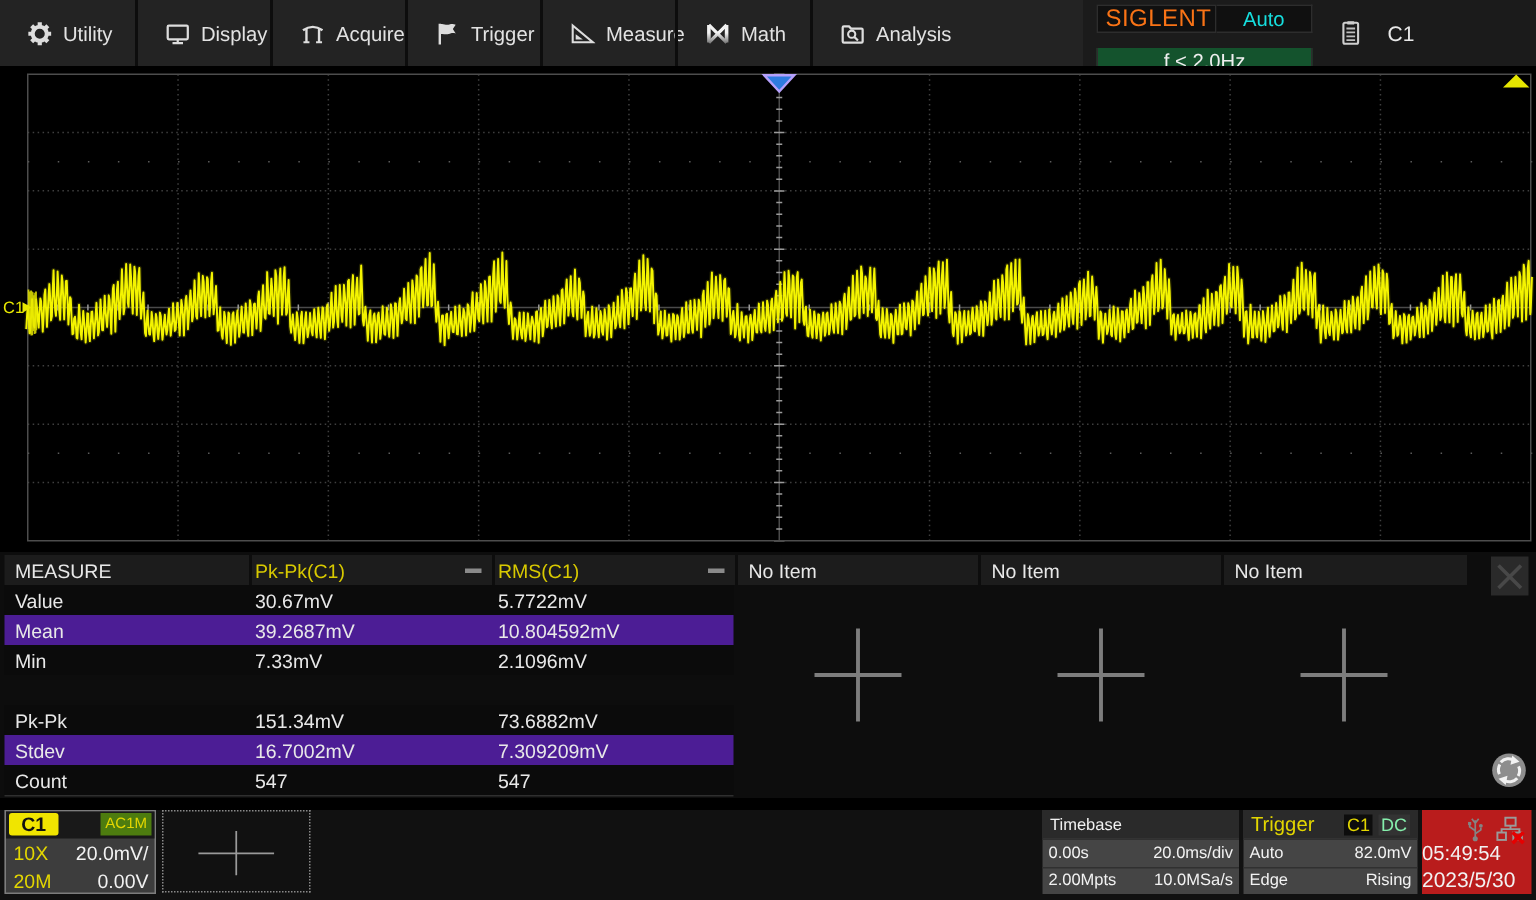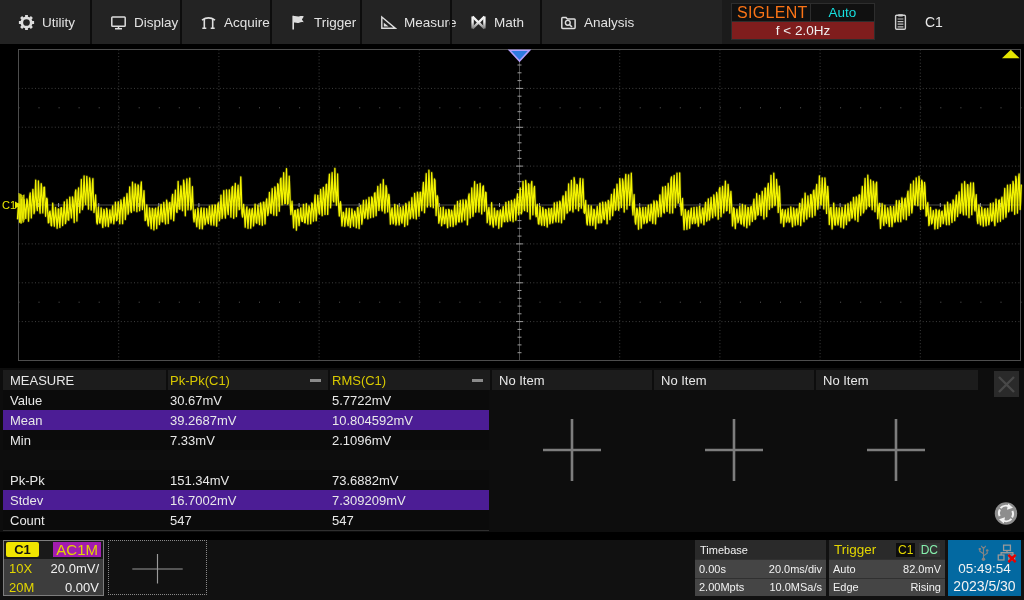--- a/index.html
+++ b/index.html
@@ -5,54 +5,54 @@
 #menubar{position:absolute;left:0;top:0;width:1024px;height:44px;background:#232323;display:flex;align-items:center}
 .mi{width:90px;height:44px;display:flex;align-items:center;gap:7px;padding-left:18px;border-left:2px solid #0d0d0d;color:#e2e2e2;font-size:13.5px}
 .mi:first-child{border-left:none}
 #topright{position:absolute;left:722px;top:0;width:302px;height:44px;background:#1b1b1b}
 #logoblk{position:absolute;left:731px;top:3px;width:144px;height:38px}
 #logorow1{height:19px;display:flex}
 #lcellA{width:80px;height:19px;border:1px solid #2d2d2d;background:#101010;display:block}
 #lcellB{flex:1;height:19px;border:1px solid #2d2d2d;border-left:none;background:#101010;display:flex;align-items:center;justify-content:center}
 #siglent{color:#f97316;font-weight:normal;font-size:16px;letter-spacing:0.3px;padding-left:5px;line-height:17px;display:inline-block}
 #auto{color:#16dede;font-size:13.5px}
-#logorow2{height:18px;margin-top:0px;border:1px solid #2d2d2d;border-top:none;background:#7f1d1d;color:#efefef;font-size:13.5px;text-align:center;line-height:17px}
+#logorow2{height:18px;margin-top:10px;border:1px solid #2d2d2d;border-top:none;background:#14532d;color:#efefef;font-size:13.5px;text-align:center;line-height:17px}
 #clipwrap{position:absolute;left:893px;top:0;width:131px;height:44px;display:flex;align-items:center;gap:18px;padding-left:1px}
 #topc1{color:#e8e8e8;font-size:14px}
 #measure{position:absolute;left:0;top:368px;width:1024px;height:164px;background:#0d0d0d;font-size:13px}
 #mhead{position:absolute;left:0;top:2px;width:1024px;height:20px;background:#0d0d0d}
 .hcell{position:absolute;top:0;height:20px;background:#1c1c1c;display:flex;align-items:center}
 .hw{color:#e8e8e8;padding-left:7px}
 .hy{color:#d8c900;padding-left:2px}
 .hminus{width:11px;height:3px;background:#8a8a8a;margin-left:auto;margin-right:7px}
 #xbtn{position:absolute;left:994px;top:1px;width:25px;height:26px;background:#2a2a2a;display:flex;align-items:center;justify-content:center}
 .mrow{position:absolute;left:3px;width:486px;height:20px;background:#0b0b0b;color:#e8e8e8}
 .mrow.alt{background:#4c1d95}
 .ml{position:absolute;left:7px;top:2.5px}
 .mv1{position:absolute;left:167px;top:2.5px}
 .mv2{position:absolute;left:329px;top:2.5px}
 #statusbar{position:absolute;left:0;top:540px;width:1024px;height:60px;background:#111}
 #c1box{position:absolute;left:3px;top:0;width:101px;height:56px;background:#3d3d3d;border:1px solid #7d7d7d}
 #c1hdr{height:18px;background:#191919;position:relative}
 #c1chip{position:absolute;left:2px;top:1px;width:33px;height:15px;background:#f0e500;color:#111;font-weight:bold;font-size:13px;text-align:center;border-radius:2px;line-height:15px}
-#ac1m{position:absolute;right:2px;top:1px;background:#a21caf;color:#e3d600;font-size:15px;padding:0 3px;line-height:15px}
+#ac1m{position:absolute;right:2px;top:1px;background:#4d7c0f;color:#e3d600;font-size:10px;padding:0 3px;line-height:15px}
 .c1row{height:18.5px;position:relative;font-size:13px}
 .cy{position:absolute;left:5px;top:2px;color:#e3d600}
 .cw{position:absolute;right:4px;top:2px;color:#f2f2f2}
 #addbox{position:absolute;left:108px;top:0;width:99px;height:55px;border:1px dotted #8a8a8a;display:flex;align-items:center;justify-content:center}
 #tbbox{position:absolute;left:695px;top:0;width:131px;height:56px;background:#454545}
 #trbox{position:absolute;left:829px;top:0;width:116px;height:56px;background:#454545}
 .bhdr{height:19px;background:#2a2a2a;position:relative;display:flex;align-items:center;padding:0 5px;justify-content:space-between}
 .brow{height:18.5px;position:relative;font-size:13px;display:flex;align-items:center;justify-content:space-between;padding:0 4px;border-top:1px solid #303030}
 .bw{color:#f2f2f2;font-size:11px}
 .by{color:#e3d600;font-size:13.5px}
 .trchips{font-size:12px}
 .chipA{background:#0d0d0d;color:#e3d600;padding:0 2px}
 .chipB{background:#333;color:#86efac;padding:0 2px}
-#infobox{position:absolute;left:948px;top:0;width:73px;height:56px;background:#0369a1;text-align:center}
+#infobox{position:absolute;left:948px;top:0;width:73px;height:56px;background:#b91c1c;text-align:left}
 #icons{display:flex;justify-content:flex-end;align-items:flex-start;gap:7px;height:21px;padding:4px 4px 0 0}
 #clk{color:#f2f2f2;font-size:13.5px;margin-top:0px}
 #dat{color:#f2f2f2;font-size:14px;margin-top:2px}
 </style></head>
 <body>
 <div id="menubar">
     <div class="mi">
       <svg width="17" height="17" viewBox="0 0 17 17" style="flex:none">
         <path d="M13.7 8.5 L16.1 8.5 M12.2 12.2 L13.9 13.9 M8.5 13.7 L8.5 16.1 M4.8 12.2 L3.1 13.9 M3.3 8.5 L0.9 8.5 M4.8 4.8 L3.1 3.1 M8.5 3.3 L8.5 0.9 M12.2 4.8 L13.9 3.1" stroke="#dddddd" stroke-width="2.8" fill="none"></path>
         <circle cx="8.5" cy="8.5" r="4.7" fill="none" stroke="#dddddd" stroke-width="2.7"></circle>

